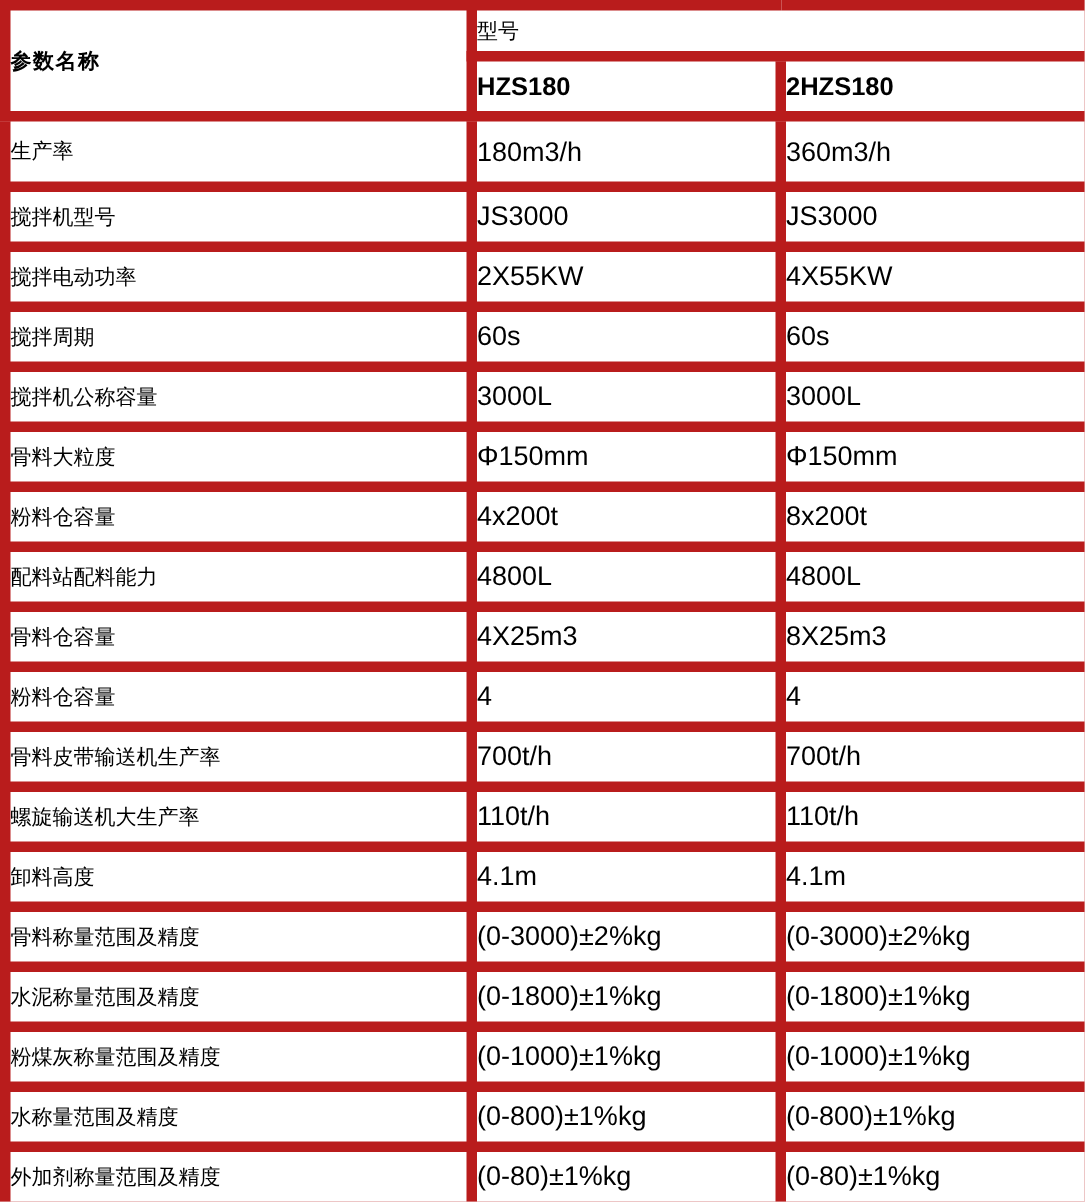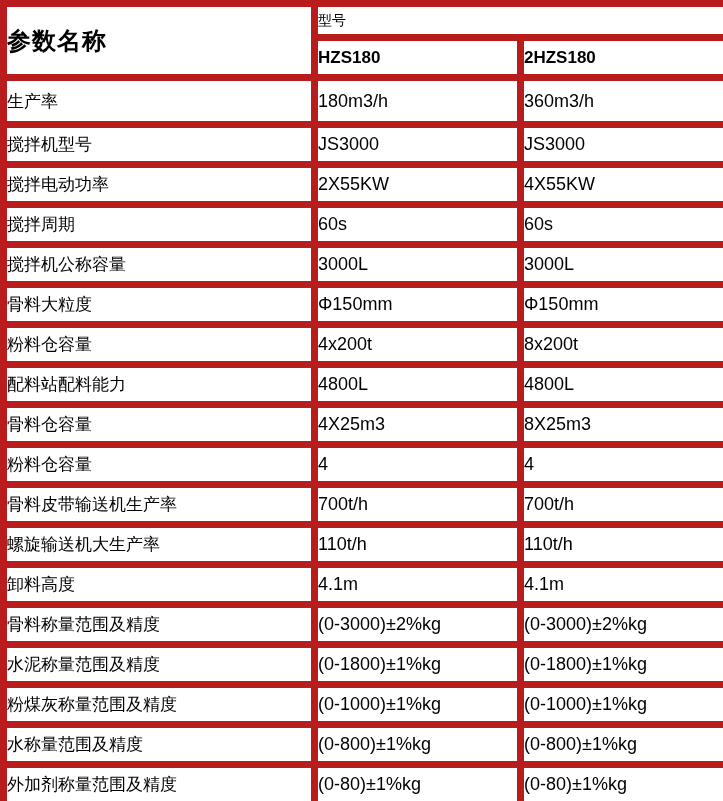--- a/index.html
+++ b/index.html
@@ -27,33 +27,33 @@
     border: 7px solid #b91c1c;
     text-align: left;
     vertical-align: middle;
     padding: 0;
   }
   .r-head { height: 34px; }
   .r-sub  { height: 40px; }
   .r-body { height: 40px; }
 
   .param-head {
-    font-size: 24px;
+    font-size: 14px;
     font-weight: bold;
     letter-spacing: 1px;
   }
   .model-head {
     font-size: 14px;
     font-weight: normal;
   }
   .model-name {
     font-size: 17px;
   }
   .param-label {
-    font-size: 17px;
+    font-size: 14px;
   }
   .value-cell {
     font-size: 18px;
   }
   
   tbody tr:first-child td { height: 40px; }
 </style>
 </head>
 <body>
 

